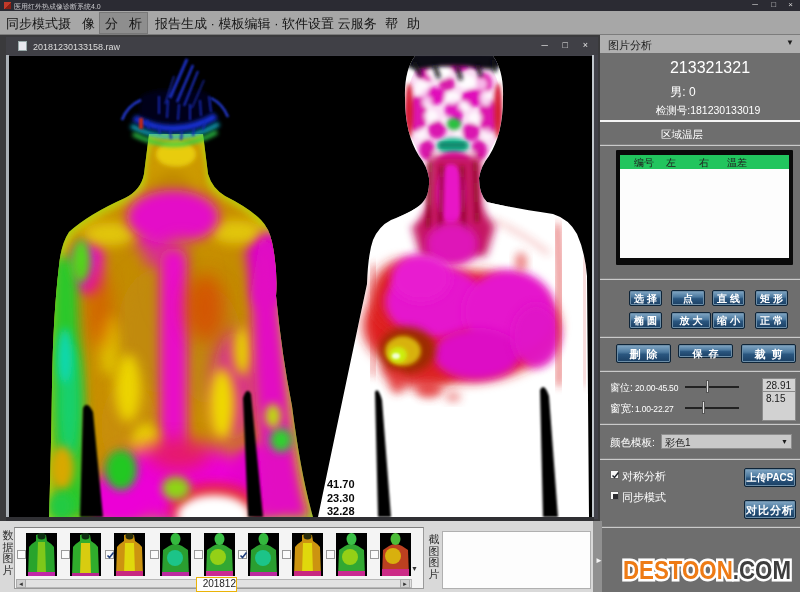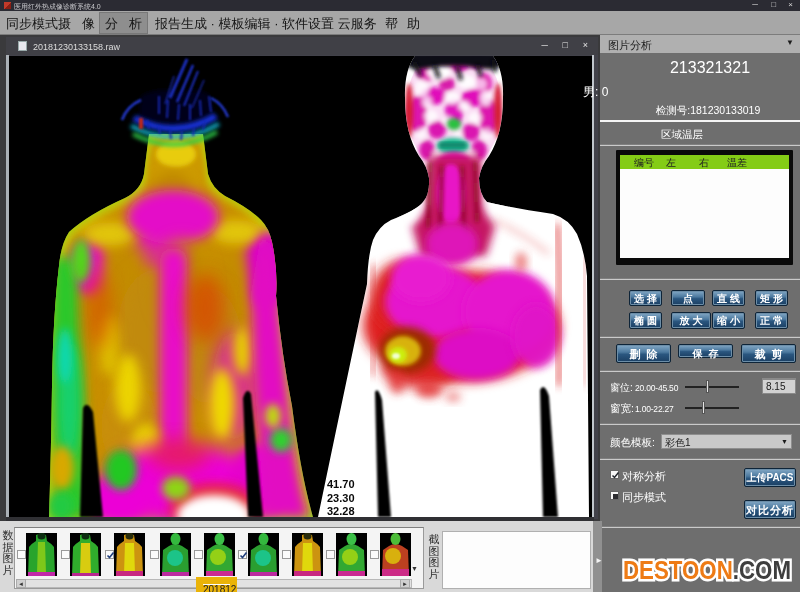--- a/index.html
+++ b/index.html
@@ -29,21 +29,21 @@
   .wht { color:#fff; }
   .btn { position:absolute; background:linear-gradient(180deg,#84a9c6 0%, #4c799f 42%, #2a567f 55%, #1b3f63 100%); border:1px solid #0e2438; box-shadow:inset 0 0 0 1px #6c8ea8; border-radius:2px; color:#fff; text-align:center; font-weight:bold; }
   .sldbox { position:absolute; background:#d2d2d2; border:1px solid #8a8a8a; color:#1a1a1a; font-size:10px; padding-top:1px; padding-left:3px; }
   
   #bstrip { left:0px; top:521px; width:600px; height:71px; background:#d9d9d9; }
   .vlabel { position:absolute; color:#2a2a2a; font-size:11px; width:12px; line-height:11.5px; text-align:center; }
   #thumbbox { left:14px; top:527px; width:410px; height:62px; background:#f4f4f4; border:1px solid #9a9a9a; border-top-color:#808080; }
   .cb { position:absolute; width:9px; height:9px; background:#fbfbfb; border:1px solid #9a9a9a; }
   .thumb { position:absolute; width:31px; height:43px; background:#000; }
   #hscroll { left:16px; top:579px; width:396px; height:9px; background:#e2e2e2; border:1px solid #b8b8b8; }
-  #tooltip { left:196px; top:577px; width:41px; height:15px; background:#fdfdfd; border:7px solid #eab308; color:#222; font-size:10px; text-align:right; }
+  #tooltip { left:196px; top:577px; width:41px; height:15px; background:#fdfdfd; border:1px solid #eab308; color:#222; font-size:10px; text-align:right; }
   #shotbox { left:442px; top:531px; width:149px; height:58px; background:#fdfdfd; border:1px solid #b0b0b0; }
   #vsep { left:593px; top:521px; width:9px; height:71px; background:#909090; }
 </style>
 </head>
 <body>
 
   <div class="abs" id="titlebar">
     <span class="tico"></span>
     <span class="ttext">医用红外热成像诊断系统4.0</span>
     <span class="wctl" style="right:42px;">─</span>
@@ -282,28 +282,28 @@
  </g>
 </svg>
 </div>
 
   <div class="abs" id="rpanel"></div>
   <div class="abs" id="rphead">
     <span style="position:absolute;left:8px;top:3px;">图片分析</span>
     <span style="position:absolute;right:6px;top:3px;font-size:8px;">▼</span>
   </div>
   <div class="abs wht" style="left:610px;top:59px;width:200px;text-align:center;font-size:16px;">213321321</div>
-  <div class="abs wht" style="left:583px;top:84px;width:200px;font-size:12px;">男: 0</div>
+  <div class="abs wht" style="left:583px;top:84px;width:200px;text-align:center;font-size:12px;">男: 0</div>
   <div class="abs wht" style="left:608px;top:104px;width:200px;text-align:center;font-size:10.5px;">检测号:181230133019</div>
   <div class="abs" style="left:600px;top:120px;width:200px;height:2px;background:#f4f4f4;"></div>
   <div class="abs wht" style="left:600px;top:128px;width:164px;text-align:center;font-size:10.5px;">区域温层</div>
   <div class="hdiv" style="top:144px;"></div>
 
   <div class="abs" style="left:616px;top:150px;width:177px;height:115px;background:#0a0a0a;border-radius:1px;">
-    <div style="position:absolute;left:4px;top:5px;right:4px;height:14px;background:#84cc16;color:#222;font-size:10px;">
+    <div style="position:absolute;left:4px;top:5px;right:4px;height:14px;background:#22c55e;color:#222;font-size:10px;">
       <span style="position:absolute;left:14px;top:1px;">编号</span>
       <span style="position:absolute;left:46px;top:1px;">左</span>
       <span style="position:absolute;left:79px;top:1px;">右</span>
       <span style="position:absolute;left:107px;top:1px;">温差</span>
     </div>
     <div style="position:absolute;left:4px;top:19px;right:4px;bottom:7px;background:#fdfdfd;"></div>
   </div>
   <div class="hdiv" style="top:278px;"></div>
 
   <div class="btn" style="left:629px;top:290px;width:33px;height:16px;font-size:10px;line-height:15px;">选 择</div>
@@ -323,21 +323,21 @@
 
   <div class="abs wht" style="left:610px;top:381px;font-size:10px;">窗位:</div>
   <div class="abs wht" style="left:635px;top:383px;font-size:8.5px;letter-spacing:-0.2px;">20.00-45.50</div>
   <div class="abs" style="left:685px;top:386px;width:54px;height:1.5px;background:#222;"></div>
   <div class="abs" style="left:706px;top:380px;width:3px;height:13px;background:#e4e4e4;border:1px solid #555;"></div>
   <div class="sldbox" style="left:762px;top:378px;width:34px;height:15px;">28.91</div>
   <div class="abs wht" style="left:610px;top:402px;font-size:10.5px;">窗宽:</div>
   <div class="abs wht" style="left:635px;top:404px;font-size:8.5px;letter-spacing:-0.2px;">1.00-22.27</div>
   <div class="abs" style="left:685px;top:407px;width:54px;height:1.5px;background:#222;"></div>
   <div class="abs" style="left:702px;top:401px;width:3px;height:13px;background:#e4e4e4;border:1px solid #555;"></div>
-  <div class="sldbox" style="left:762px;top:379px;width:34px;height:15px;">8.15</div>
+  <div class="sldbox" style="left:762px;top:391px;width:34px;height:30px;">8.15</div>
   <div class="hdiv" style="top:423px;"></div>
 
   <div class="abs wht" style="left:610px;top:436px;font-size:10.5px;">颜色模板:</div>
   <div class="abs" style="left:661px;top:434px;width:131px;height:15px;background:#c9c9c9;border:1px solid #8e8e8e;color:#1a1a1a;font-size:10px;">
     <span style="position:absolute;left:3px;top:1px;">彩色1</span>
     <span style="position:absolute;right:3px;top:3px;font-size:7px;">▼</span>
   </div>
   <div class="hdiv" style="top:458px;"></div>
 
   <div class="abs" style="left:610px;top:470px;width:9px;height:9px;background:#f6f6f6;border:1px solid #666;"></div>

